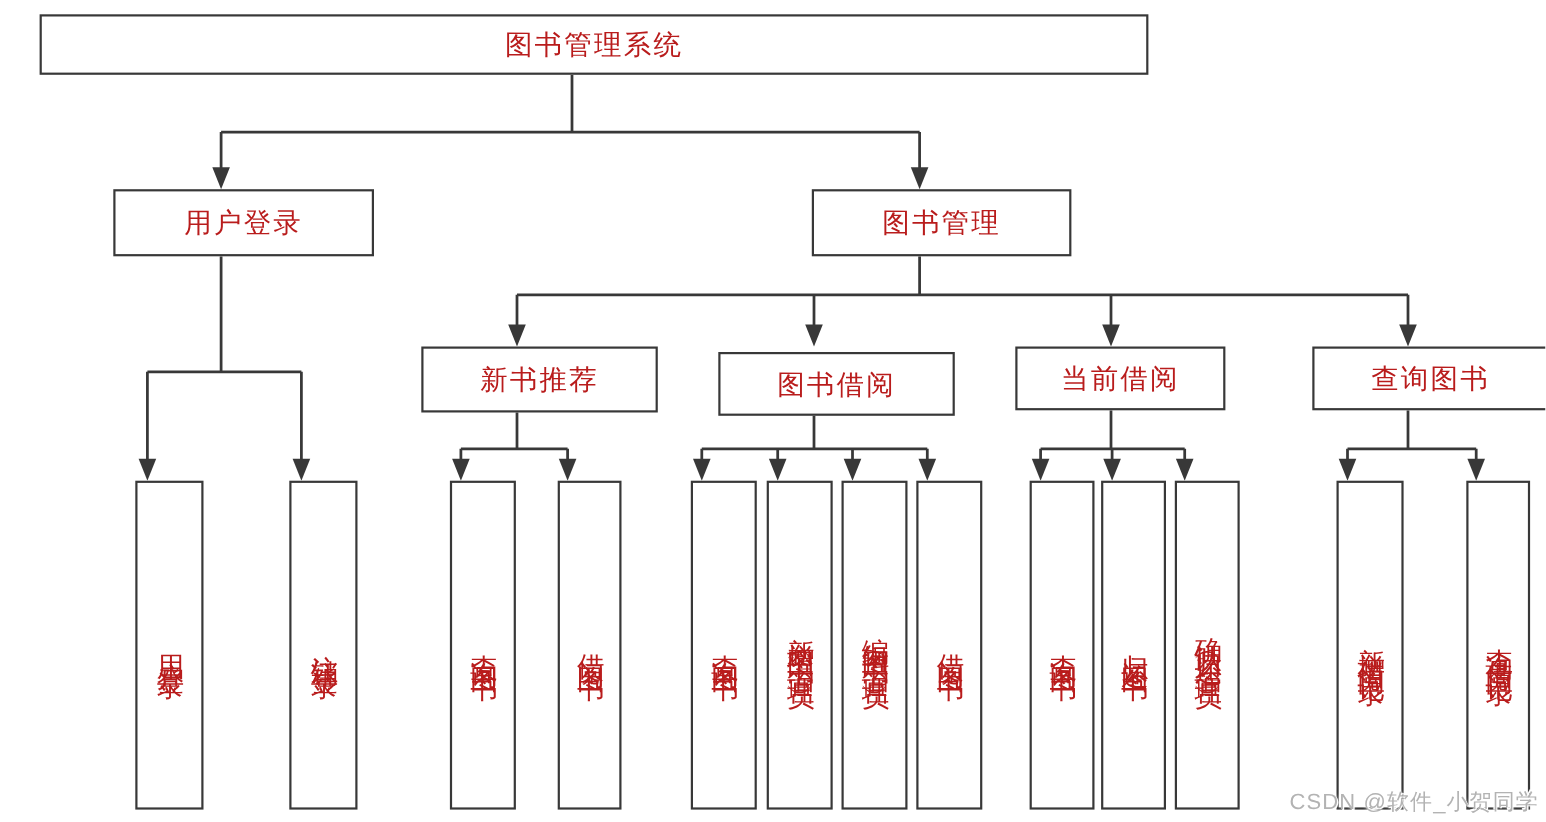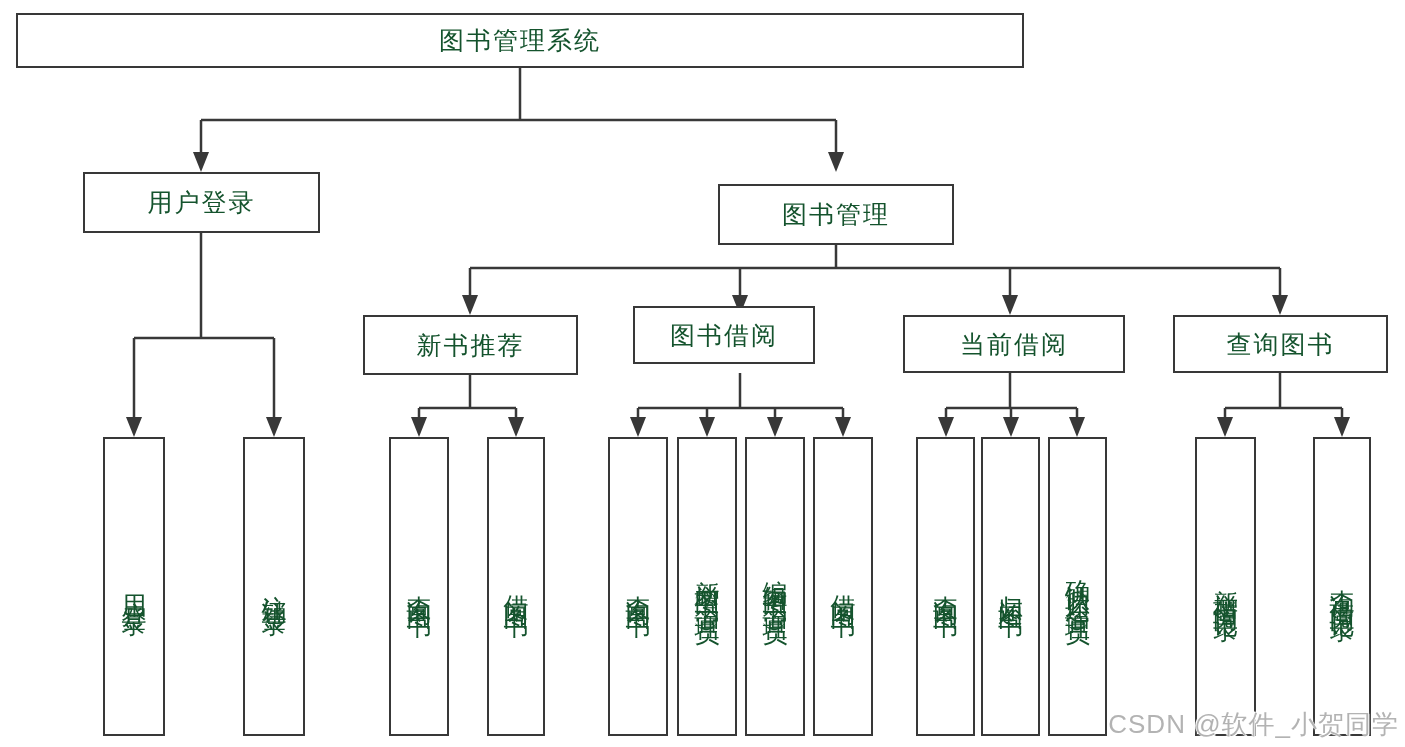--- a/index.html
+++ b/index.html
@@ -14,35 +14,36 @@
   #connectors path{stroke:#383838;stroke-width:2.5;fill:none;}
   #connectors polygon{fill:#383838;stroke:none;}
   .node{
     position:absolute;
     box-sizing:border-box;
     border:2.5px solid #383838;
     background:#ffffff;
     display:flex;
     align-items:center;
     justify-content:center;
-    color:#14532d;
+    color:#b91c1c;
     font-size:25px;
     z-index:1;
+    margin-left:20px;
   }
   .node.h span{letter-spacing:2px;white-space:nowrap;}
   .node.v span{
     writing-mode:vertical-rl;
     text-orientation:mixed;
     letter-spacing:6px;
     line-height:1;
   }
   .watermark{
     position:absolute;
     right:6px;bottom:5px;
-    font-size:26px;
+    font-size:20px;
     color:#b3b3b3;
     letter-spacing:1px;
     text-shadow:0 0 3px #ffffff,1px 1px 0 #ffffff,-1px -1px 0 #ffffff;
     z-index:2;
     white-space:nowrap;
   }
 </style>
 </head>
 <body>
 
@@ -98,31 +99,31 @@
     </g>
   </svg>
 
   <div class="node h" style="left:16px;top:13px;width:1008px;height:55px">
     <span>图书管理系统</span>
   </div>
 
   <div class="node h" style="left:83px;top:172px;width:237px;height:61px">
     <span>用户登录</span>
   </div>
-  <div class="node h" style="left:718px;top:184px;width:236px;height:61px">
+  <div class="node h" style="left:718px;top:172px;width:236px;height:61px">
     <span>图书管理</span>
   </div>
 
   <div class="node h" style="left:363px;top:315px;width:215px;height:60px">
     <span>新书推荐</span>
   </div>
-  <div class="node h" style="left:633px;top:306px;width:182px;height:58px">
+  <div class="node h" style="left:633px;top:320px;width:215px;height:58px">
     <span>图书借阅</span>
   </div>
-  <div class="node h" style="left:903px;top:315px;width:222px;height:58px">
+  <div class="node h" style="left:903px;top:315px;width:191px;height:58px">
     <span>当前借阅</span>
   </div>
   <div class="node h" style="left:1173px;top:315px;width:215px;height:58px">
     <span>查询图书</span>
   </div>
 
   <div class="node v" style="left:103px;top:437px;width:62px;height:299px">
     <span>用户登录</span>
   </div>
   <div class="node v" style="left:243px;top:437px;width:62px;height:299px">

